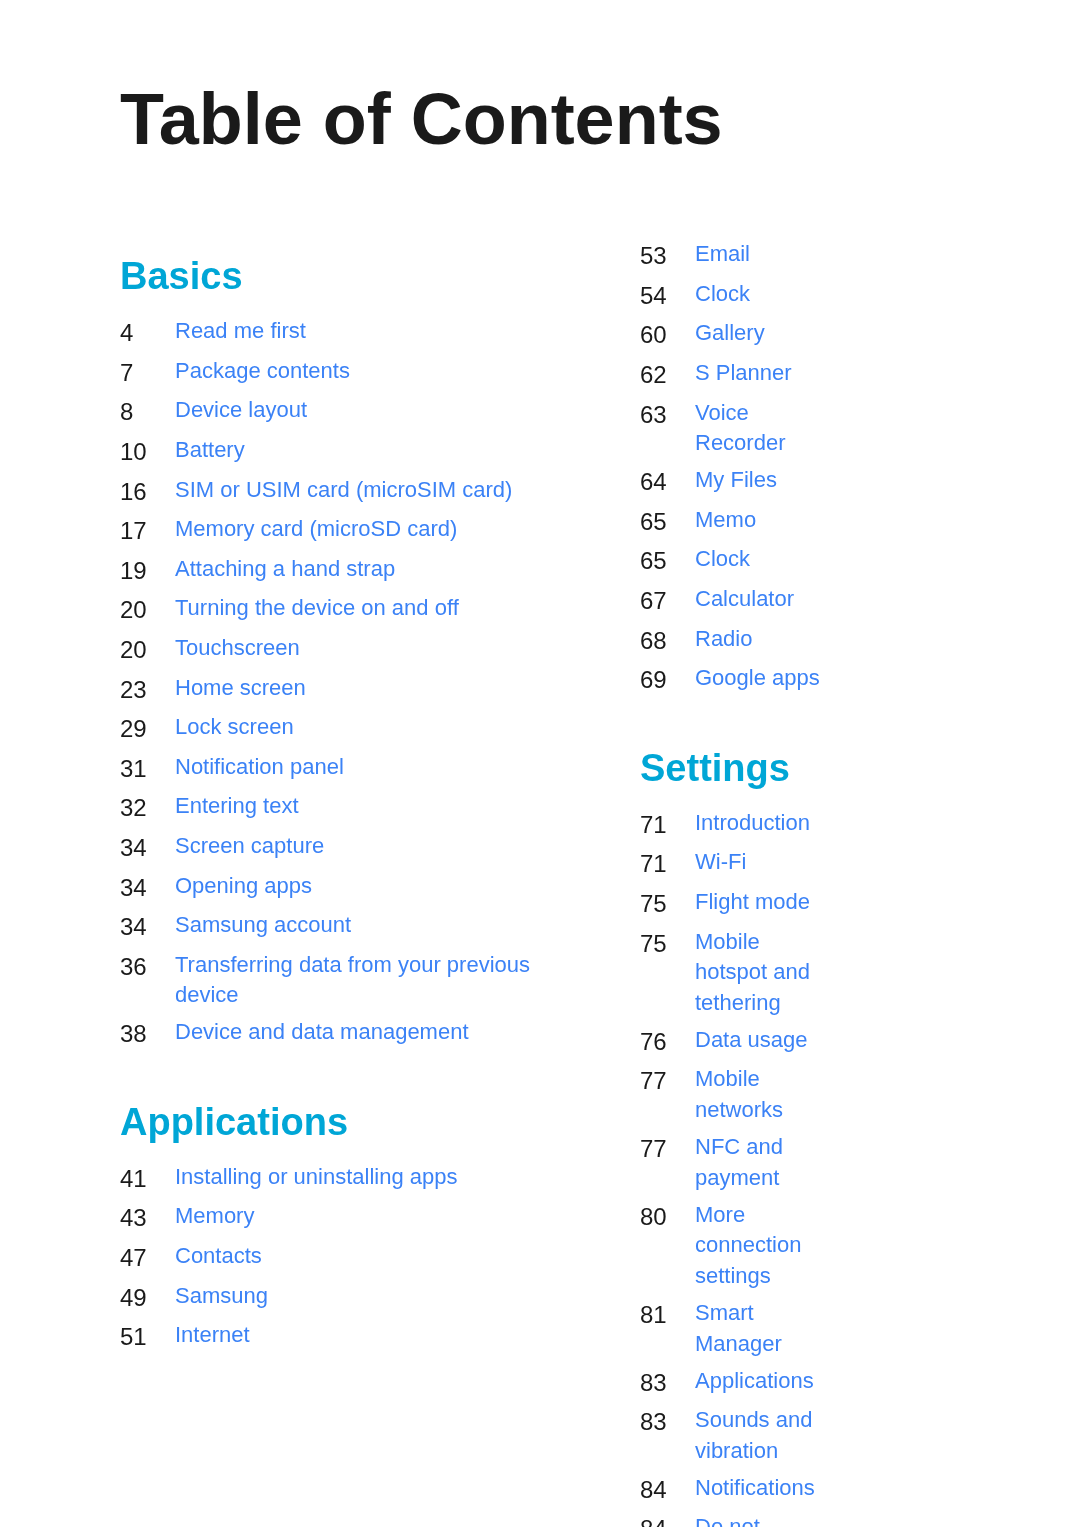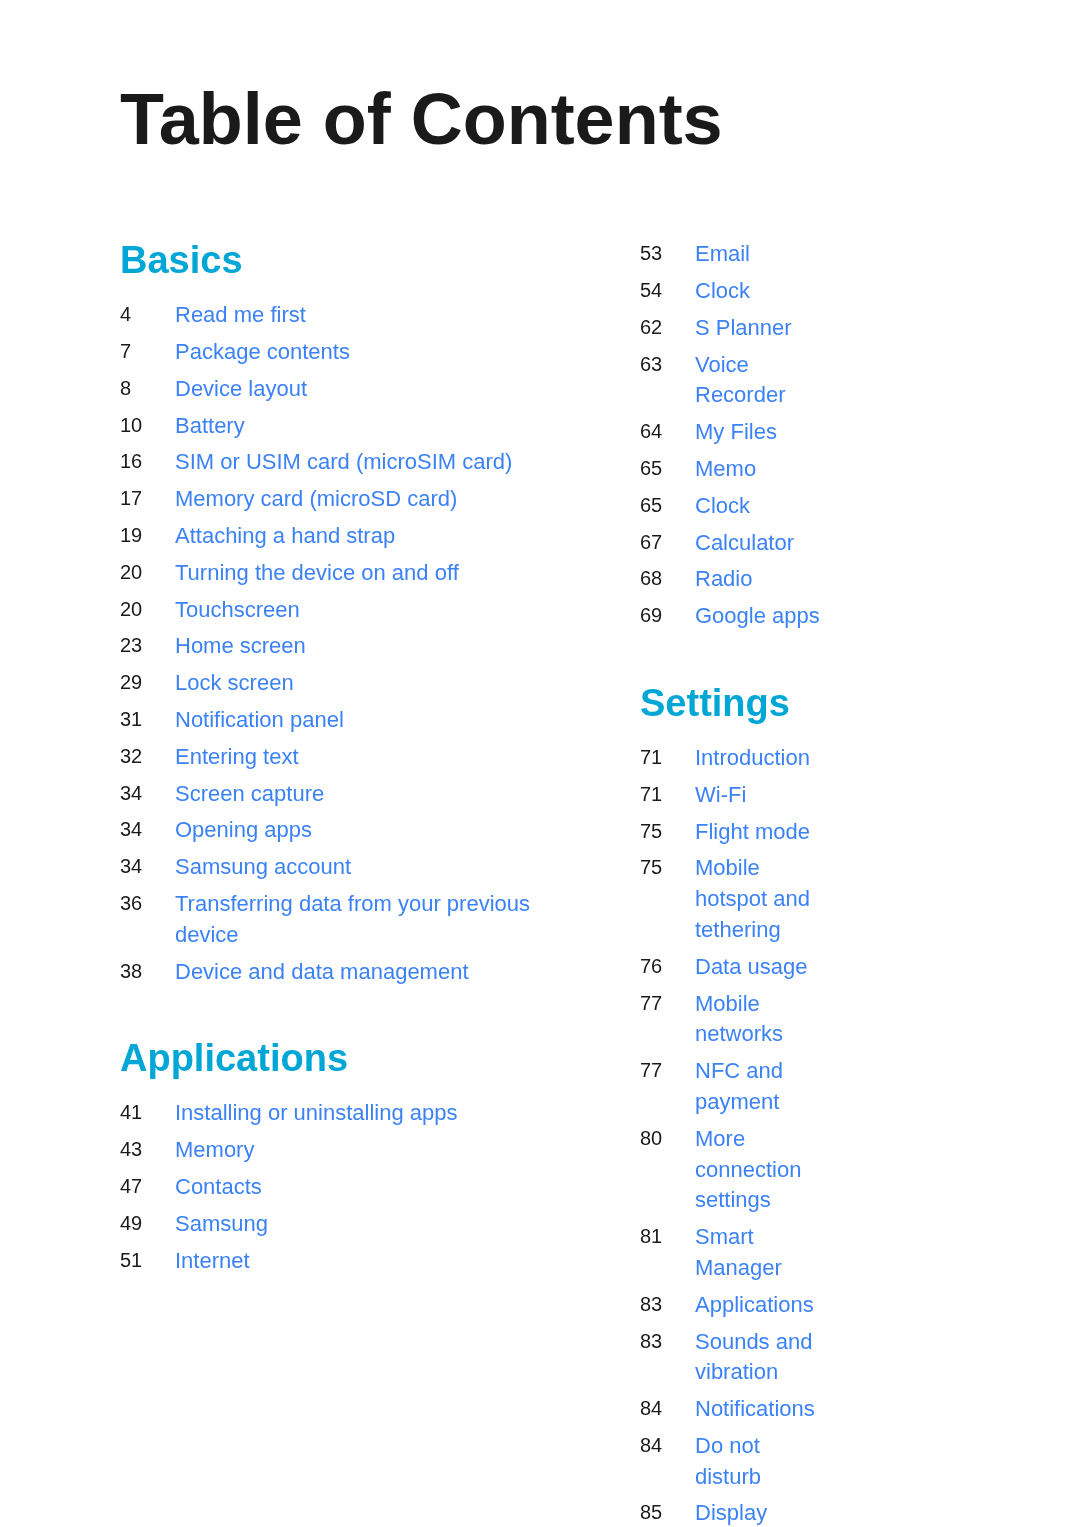--- a/index.html
+++ b/index.html
@@ -47,41 +47,41 @@
 
     .section-title {
       font-size: 38px;
       font-weight: 700;
       color: #00a6d6;
       margin-bottom: 18px;
       margin-top: 40px;
     }
 
     .section-title:first-child {
-      margin-top: 0;
+      margin-top: 16px;
     }
 
     .toc-list {
       list-style: none;
       margin-bottom: 10px;
     }
 
     .toc-item {
       display: flex;
       align-items: flex-start;
       margin-bottom: 6px;
       font-size: 22px;
       color: #1a1a1a;
       line-height: 1.4;
     }
 
     .toc-item .page-num {
       min-width: 55px;
       color: #1a1a1a;
-      font-size: 20px;
+      font-size: 24px;
       flex-shrink: 0;
     }
 
     .toc-item .item-label {
       color: #3b82f6;
       font-size: 22px;
     }
 
     .page-footer {
       position: absolute;
@@ -218,20 +218,24 @@
       <ul class="toc-list">
         <li class="toc-item">
           <span class="page-num">53</span>
           <span class="item-label">Email</span>
         </li>
         <li class="toc-item">
           <span class="page-num">54</span>
           <span class="item-label">Clock</span>
         </li>
         <li class="toc-item">
+          <span class="page-num">60</span>
+          <span class="item-label">Gallery</span>
+        </li>
+        <li class="toc-item">
           <span class="page-num">62</span>
           <span class="item-label">S Planner</span>
         </li>
         <li class="toc-item">
           <span class="page-num">63</span>
           <span class="item-label">Voice Recorder</span>
         </li>
         <li class="toc-item">
           <span class="page-num">64</span>
           <span class="item-label">My Files</span>

